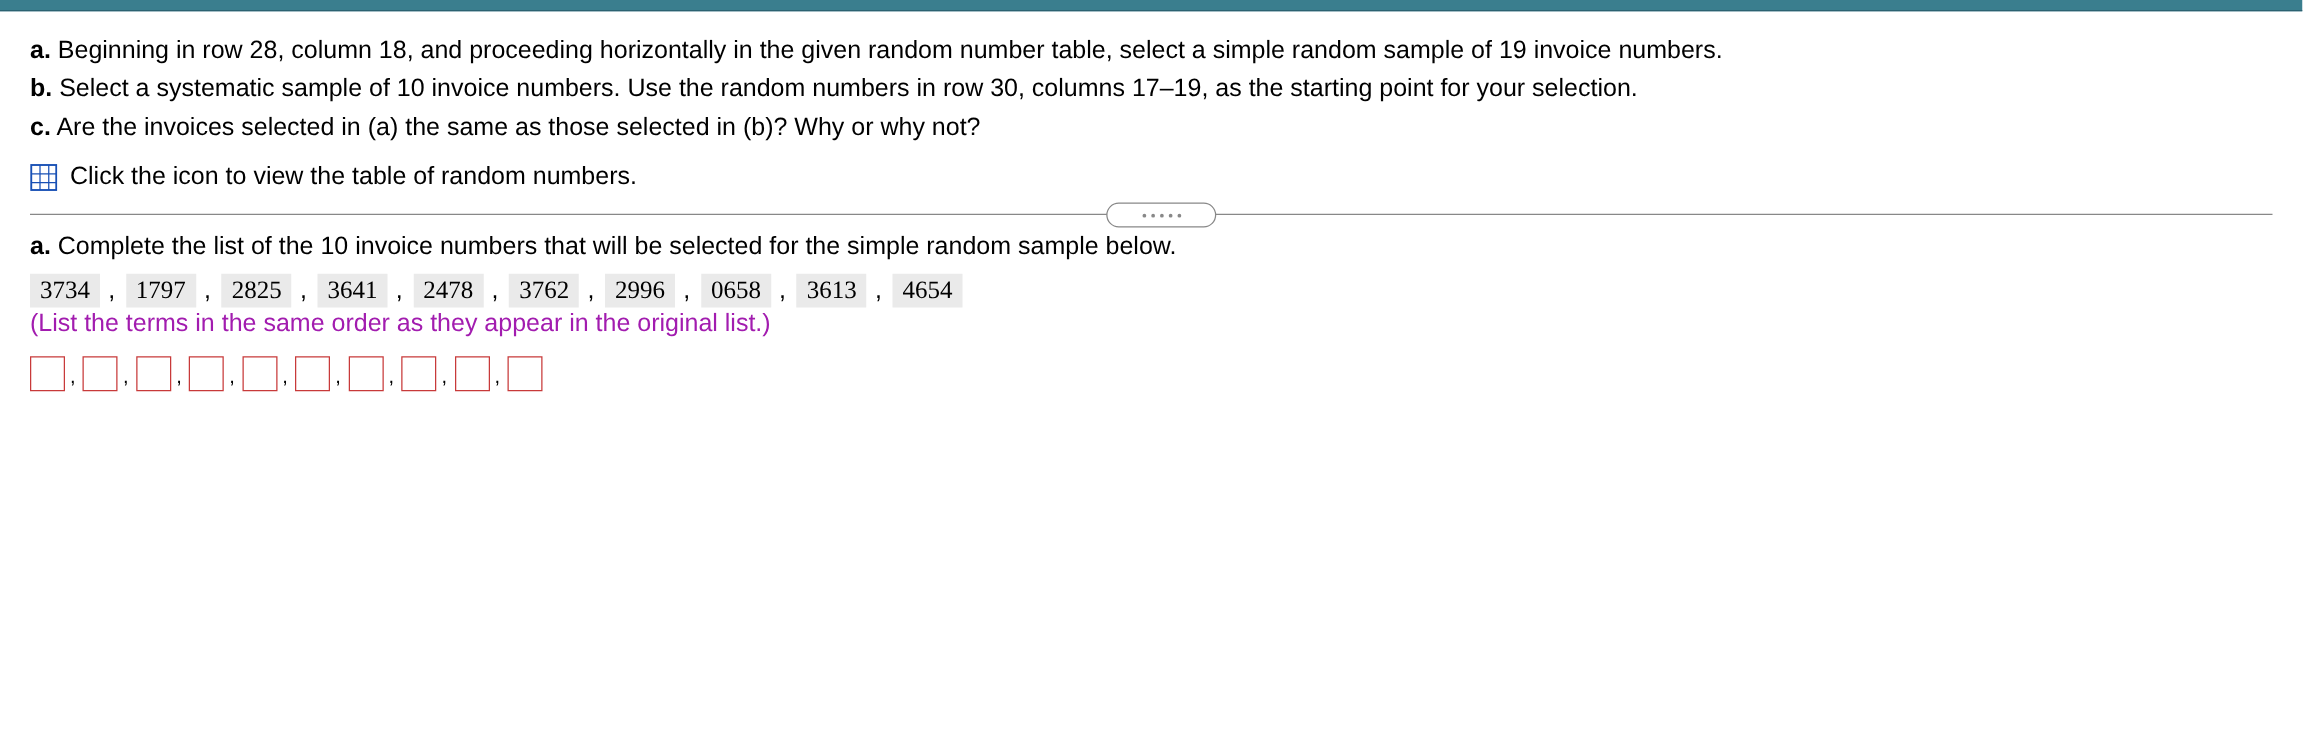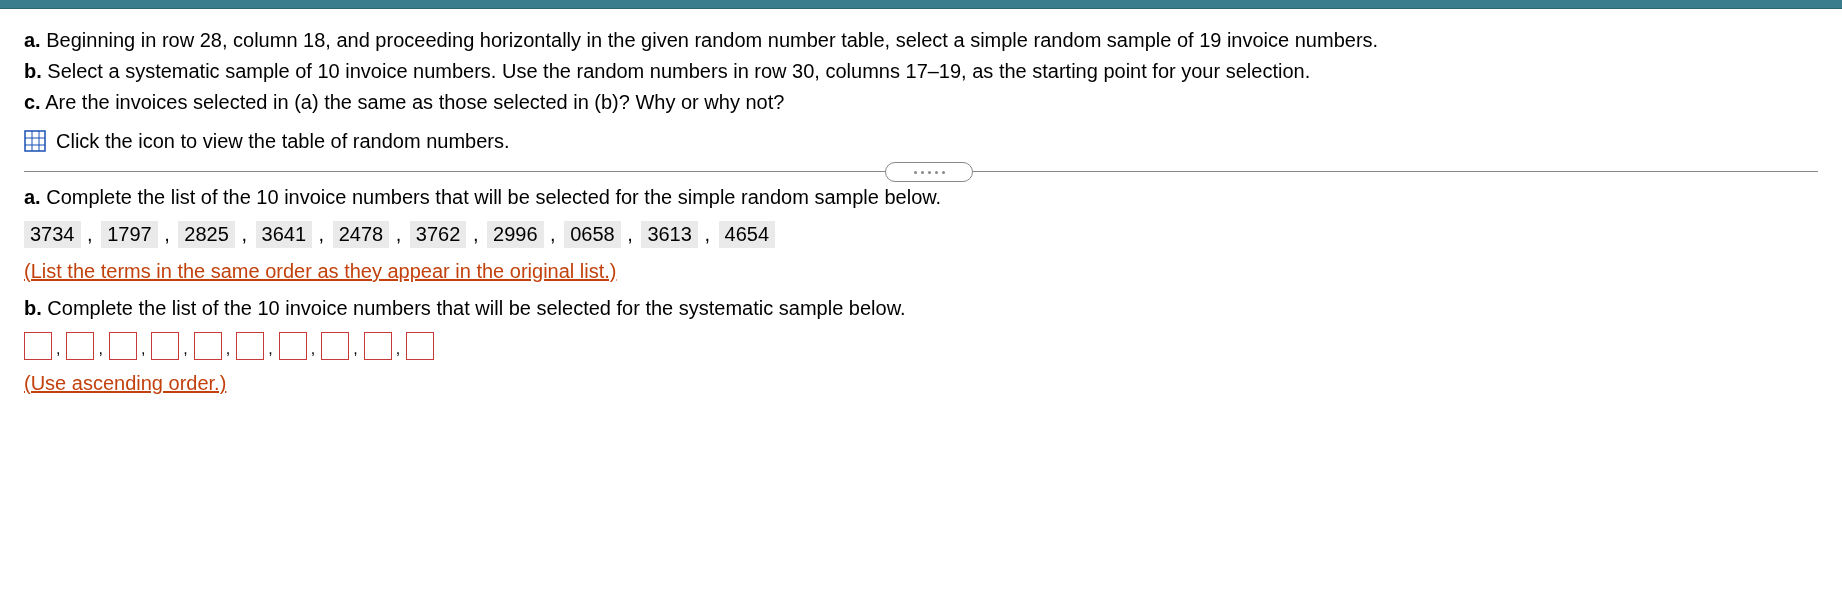--- a/index.html
+++ b/index.html
@@ -19,20 +19,21 @@
     padding: 14px 24px 10px 24px;
   }
   .question-block p {
     margin: 4px 0;
     line-height: 1.35;
   }
   .bold { font-weight: bold; }
   .link-row {
     margin-top: 14px;
     display: flex;
+    align-items: center;
     gap: 10px;
   }
   .table-icon {
     width: 22px;
     height: 22px;
     flex: 0 0 22px;
   }
   .divider-wrap {
     position: relative;
     margin: 18px 0 14px 0;
@@ -53,37 +54,37 @@
     border-radius: 10px;
     display: flex;
     align-items: center;
     justify-content: center;
     gap: 4px;
   }
   .divider-handle .dot {
     width: 3px; height: 3px; background: #888; border-radius: 50%;
   }
   .part-a p, .part-b p {
-    margin: 12px 0;
+    margin: 0 0;
   }
   .answer-list {
     margin: 10px 0 2px 0;
   }
   .answer-box {
     display: inline-block;
     background: #eaeaea;
     padding: 2px 6px;
     min-width: 44px;
     text-align: center;
+    font-family: Liberation Serif, serif;
   }
   .sep { margin: 0 3px 0 1px; }
   .note {
-    color: #c2410c;
+    color: #a21caf;
     margin-top: 2px;
-    text-decoration: underline;
   }
   .part-b { margin-top: 14px; }
   .input-row {
     margin: 10px 0 2px 0;
     display: flex;
     align-items: flex-end;
     flex-wrap: wrap;
     gap: 2px;
   }
   .inv-input {
@@ -137,21 +138,20 @@
     </div>
   </div>
 
   <div class="part-a">
     <p><span class="bold">a.</span><span> Complete the list of the 10 invoice numbers that will be selected for the simple random sample below.</span></p>
     <div class="answer-list" id="partA-list"><span class="answer-box">3734</span><span class="sep"> , </span><span class="answer-box">1797</span><span class="sep"> , </span><span class="answer-box">2825</span><span class="sep"> , </span><span class="answer-box">3641</span><span class="sep"> , </span><span class="answer-box">2478</span><span class="sep"> , </span><span class="answer-box">3762</span><span class="sep"> , </span><span class="answer-box">2996</span><span class="sep"> , </span><span class="answer-box">0658</span><span class="sep"> , </span><span class="answer-box">3613</span><span class="sep"> , </span><span class="answer-box">4654</span></div>
     <p class="note">(List the terms in the same order as they appear in the original list.)</p>
   </div>
 
   <div class="part-b">
-    <p><span class="bold">b.</span><span> Complete the list of the 10 invoice numbers that will be selected for the systematic sample below.</span></p>
     <div class="input-row" id="partB-inputs">
         <input type="text" class="inv-input" style="">
         <span class="comma">,</span>
         <input type="text" class="inv-input" style="">
         <span class="comma">,</span>
         <input type="text" class="inv-input" style="">
         <span class="comma">,</span>
         <input type="text" class="inv-input" style="">
         <span class="comma">,</span>
         <input type="text" class="inv-input" style="">
@@ -159,16 +159,15 @@
         <input type="text" class="inv-input" style="">
         <span class="comma">,</span>
         <input type="text" class="inv-input" style="">
         <span class="comma">,</span>
         <input type="text" class="inv-input" style="">
         <span class="comma">,</span>
         <input type="text" class="inv-input" style="">
         <span class="comma">,</span>
         <input type="text" class="inv-input" style="">
       </div>
-    <p class="note">(Use ascending order.)</p>
   </div>
 
 </div>
 
 </body></html>

